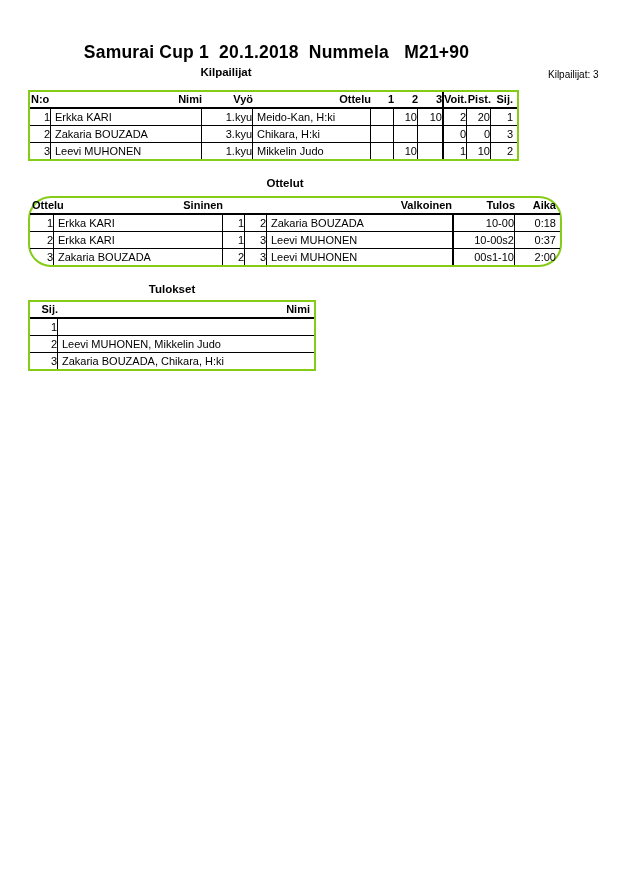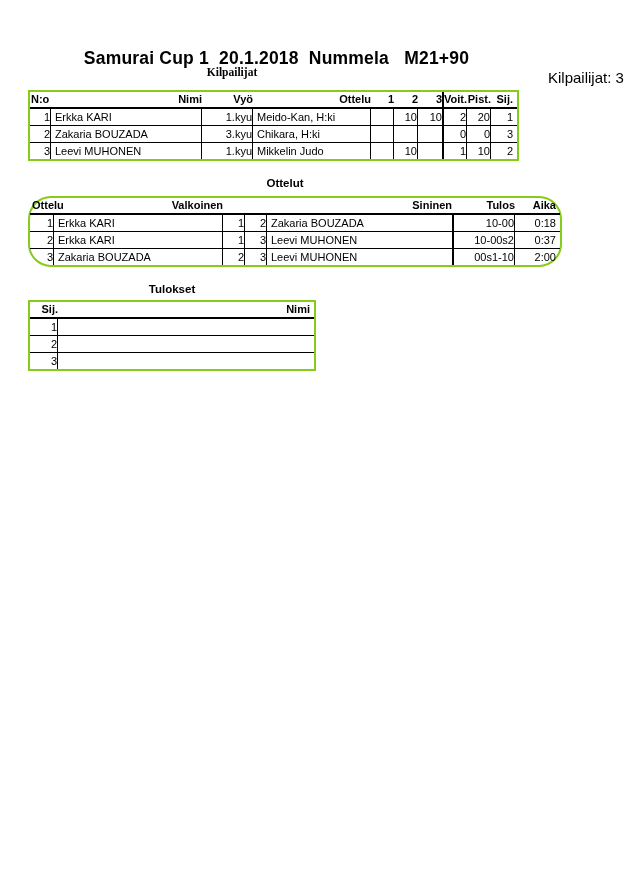--- a/index.html
+++ b/index.html
@@ -4,25 +4,25 @@
 <style>
   html,body { margin:0; padding:0; background:#e8e8e8; }
   .page {
     position:relative; width:630px; height:891px; margin:0 auto;
     background:#ffffff; color:#000;
     font-family:"Liberation Sans","DejaVu Sans",sans-serif;
     overflow:hidden;
   }
   .abs { position:absolute; }
   .main-title {
-    left:0; top:48px; width:553px; text-align:center;
+    left:0; top:42px; width:553px; text-align:center;
     font-size:17.5px; font-weight:bold; white-space:pre; letter-spacing:0.2px;
   }
   .section-title { font-size:11.5px; font-weight:bold; text-align:center; width:100px; }
-  .count-label { font-size:15px; }
+  .count-label { font-size:10px; }
 
   .tbl { position:absolute; border:2px solid #84cc16; background:#fff; }
   .hdr {
     display:grid; height:15px; line-height:15px;
     font-weight:bold; border-bottom:2px solid #000; position:relative;
     font-size:11px;
   }
   .r { display:grid; height:16px; line-height:16px; font-size:11px; }
   .r + .r { border-top:1px solid #000; }
 
@@ -42,21 +42,21 @@
   .t3 { left:28px; top:300px; width:284px; }
   .t3 .hdr, .t3 .r { grid-template-columns:28px 252px; }
 </style>
 </head>
 <body>
 
 <div class="page">
 
   <div class="abs main-title">Samurai Cup 1  20.1.2018  Nummela   M21+90</div>
 
-  <div class="abs section-title" style="left:182px; top:66px;font-family:Liberation Serif, serif;">Kilpailijat</div>
+  <div class="abs section-title" style="left:176px; top:66px;">Kilpailijat</div>
 
   <div class="abs count-label" style="left:548px; top:69px;">Kilpailijat: 3</div>
 
   <div class="tbl t1">
     <div class="hdr">
       <div class="l" style="padding-left:1px">N:o</div>
       <div class="c">Nimi</div>
       <div class="c">Vyö</div>
       <div class="c">Ottelu</div>
       <div class="c">1</div>
@@ -102,22 +102,22 @@
       <div class="c br">10</div>
       <div class="c">2</div>
     </div>
   </div>
 
   <div class="abs section-title" style="left:235px; top:177px;">Ottelut</div>
 
   <div class="tbl t2">
     <div class="hdr">
       <span class="ottelu-label">Ottelu</span>
+      <div class="c">Sininen</div>
       <div class="c">Valkoinen</div>
-      <div class="c">Sininen</div>
       <div class="c">Tulos</div>
       <div class="c">Aika</div>
     </div>
     <div class="r">
       <div class="c br">1</div>
       <div class="l br">Erkka KARI</div>
       <div class="c br">1</div>
       <div class="c br">2</div>
       <div class="l">Zakaria BOUZADA</div>
       <div class="c bl2 br">10-00</div>
@@ -148,19 +148,21 @@
   <div class="tbl t3">
     <div class="hdr">
       <div class="c">Sij.</div>
       <div class="c">Nimi</div>
     </div>
     <div class="r">
       <div class="c br">1</div>
     </div>
     <div class="r">
       <div class="c br">2</div>
+      <div class="l">Leevi MUHONEN, Mikkelin Judo</div>
     </div>
     <div class="r">
       <div class="c br">3</div>
+      <div class="l">Zakaria BOUZADA, Chikara, H:ki</div>
     </div>
   </div>
 
 </div>
 
 </body></html>

